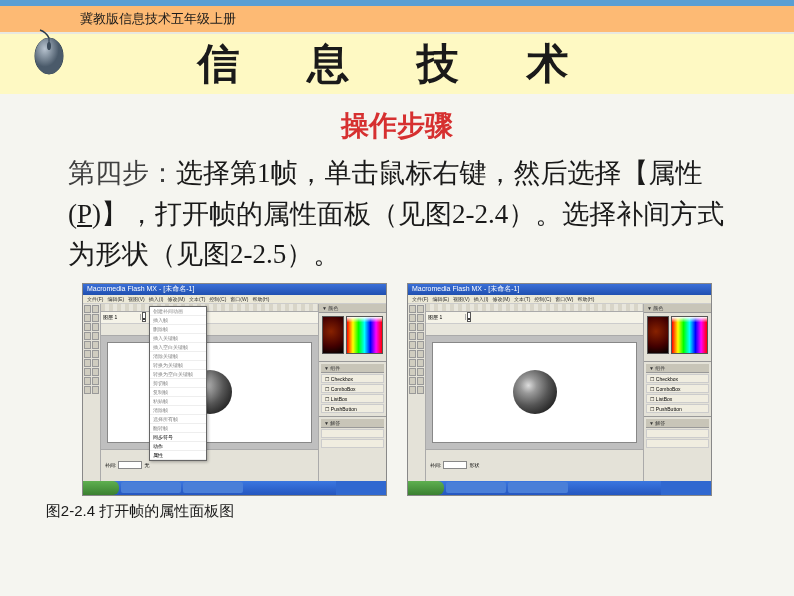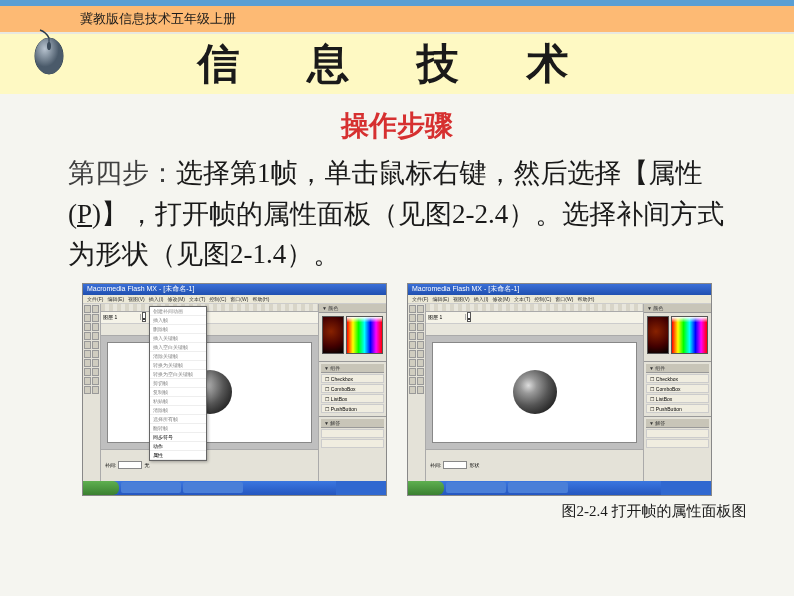--- a/index.html
+++ b/index.html
@@ -295,26 +295,26 @@
       border-radius: 2px;
     }
     .fm-tray {
       margin-left: auto;
       width: 50px;
       height: 100%;
       background: #3068d0;
     }
     .captions-row {
       display: flex;
-      justify-content: flex-end;
+      justify-content: space-between;
       gap: 40px;
       margin-top: 6px;
       font-size: 15px;
       color: #1a1a1a;
-      font-family: Liberation Serif, serif;
+      font-family: Liberation Sans, sans-serif;
     }
     .caption { width: 280px; text-align: center; }
   </style>
 </head>
 <body>
 
 <div class="top-bar"></div>
 
 <div class="mouse-icon">
   <svg width="42" height="50" viewBox="0 0 42 50">
@@ -334,21 +334,21 @@
 
 <div class="header-strip">冀教版信息技术五年级上册</div>
 
 <div class="title-banner">
   <span class="title-banner-text">信 息 技 术</span>
 </div>
 
 <h2 class="section-title">操作步骤</h2>
 
 <div class="body-text">
-  <span class="step-label">第四步：</span><span>选择第1帧，单击鼠标右键，然后选择【属性(</span><span class="underline">P</span><span>)】，打开帧的属性面板（见图2-2.4）。选择补间方式为形状（见图2-1.4）。</span>
+  <span class="step-label">第四步：</span><span>选择第1帧，单击鼠标右键，然后选择【属性(</span><span class="underline">P</span><span>)】，打开帧的属性面板（见图2-2.4）。选择补间方式为形状（见图2-2.5）。</span>
 </div>
 
 <div class="figures-row">
 
   <div class="figure-box">
     <div class="flash-mock">
       <div class="fm-titlebar">Macromedia Flash MX - [未命名-1]</div>
       <div class="fm-menubar" id="menubar-left">
           <span>文件(F)</span>
           <span>编辑(E)</span>

